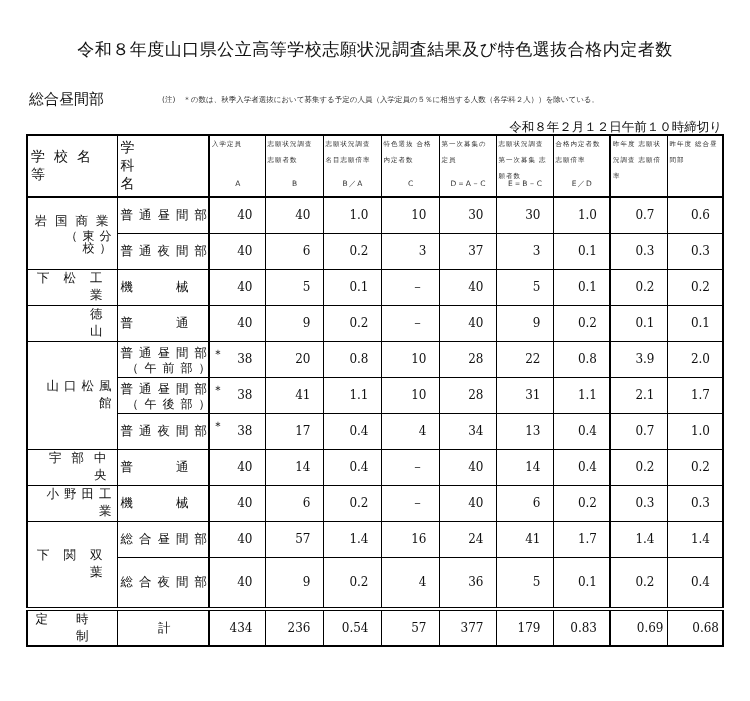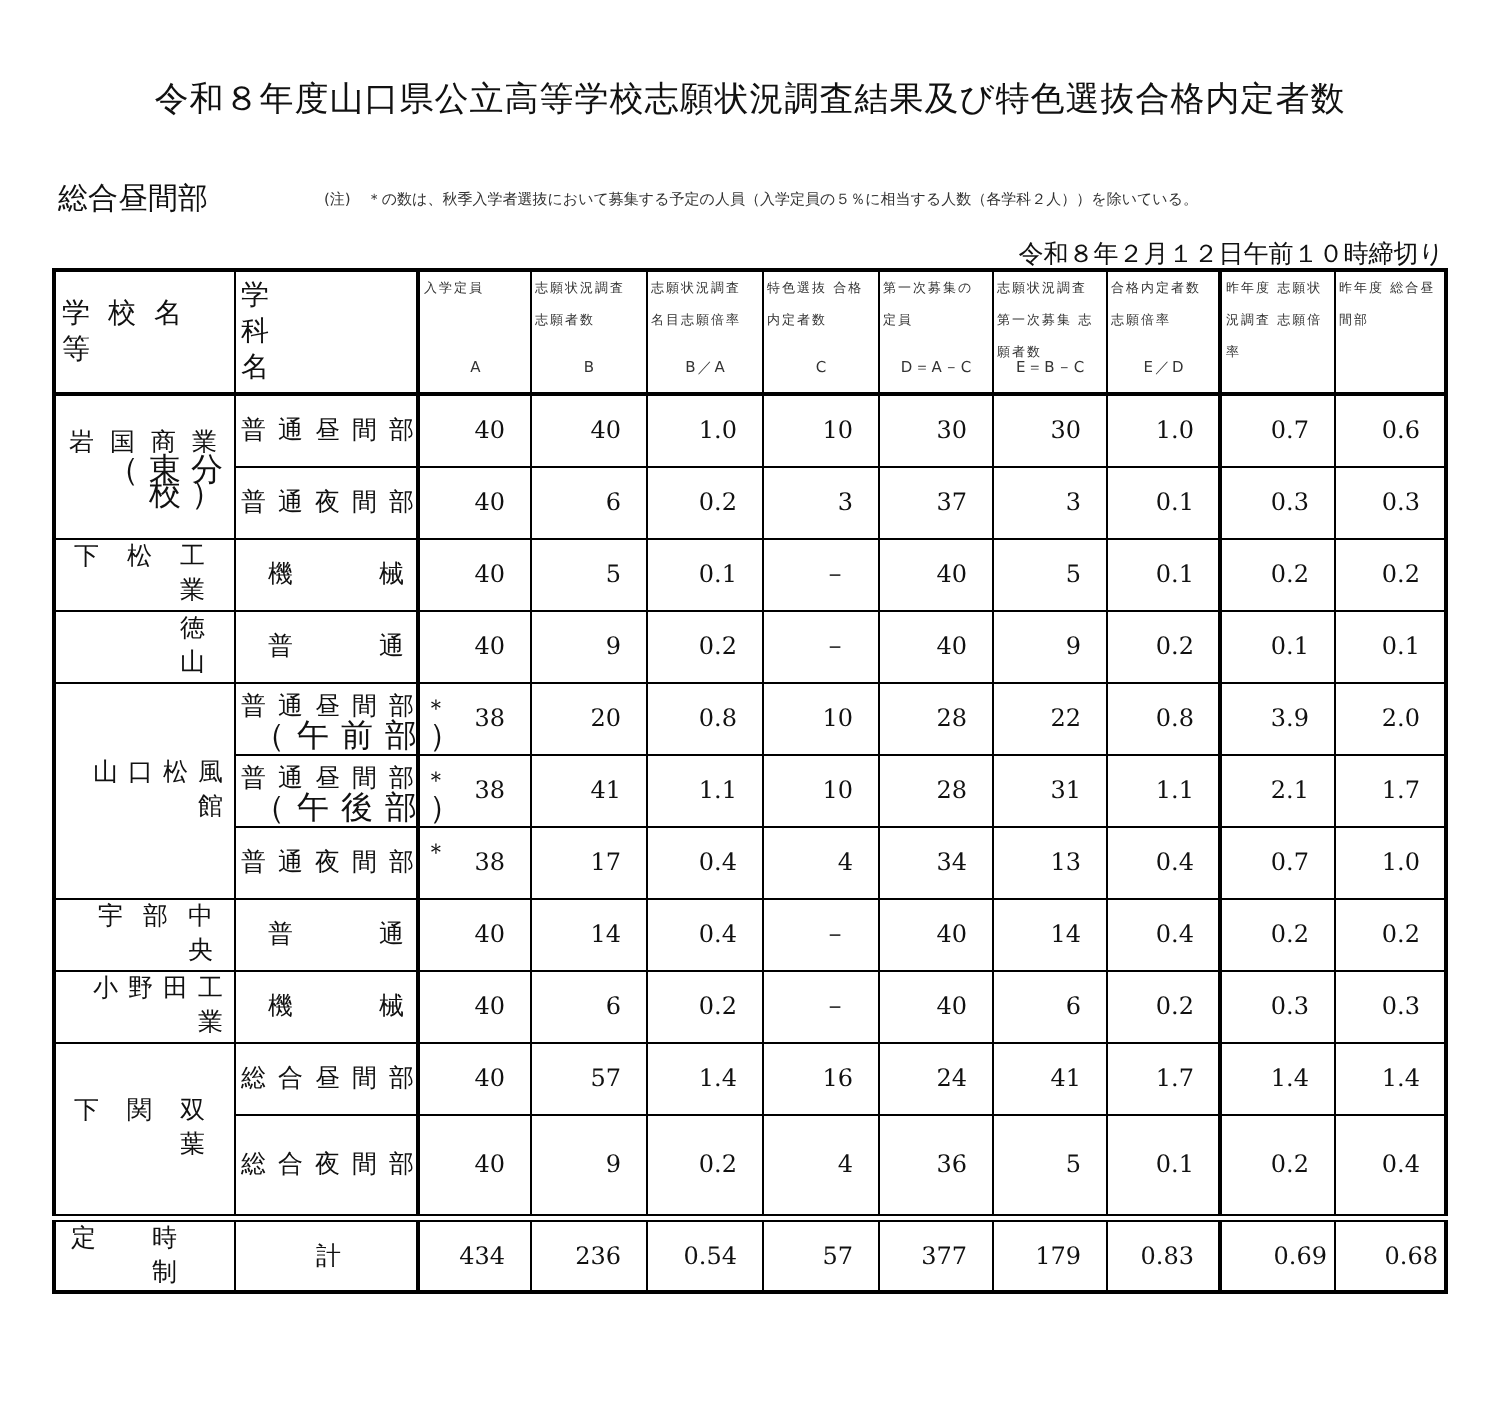--- a/index.html
+++ b/index.html
@@ -11,22 +11,22 @@
   .deadline { position: absolute; right: 28px; top: 119px; font-size: 12.5px; font-family: "DejaVu Sans", sans-serif; }
   table { position: absolute; left: 26px; top: 134px; border-collapse: collapse; table-layout: fixed; width: 696px; }
   td, th { border: 1px solid #000; padding: 0; font-weight: normal; }
   th { vertical-align: top; }
   .hdr-small { font-size: 6.5px; line-height: 16px; text-align: left; padding-left: 2px; color: #333; font-family: "DejaVu Sans", sans-serif; letter-spacing: 1px; }
   .hdr-small .letter { display:block; text-align:center; margin-top: 2px; font-size: 7.5px;}
   .big-hdr { font-size: 14px; vertical-align: middle; font-family: "DejaVu Sans", sans-serif; letter-spacing: 9px; text-align: left; padding-left: 3px;}
   .num { text-align: right; padding-right: 12px; font-size: 12px; vertical-align: middle; }
   .dash { text-align: left; padding-left: 30px; }
   .school { font-size: 12.5px; font-family: Liberation Serif, serif; letter-spacing: 10px; padding-left: 3px; vertical-align: middle; text-align: right; }
-  .dept { font-size: 12.5px; font-family: "DejaVu Sans", sans-serif; letter-spacing: 6px; padding-left: 3px; vertical-align: middle; white-space: nowrap; text-align: right; }
-  .sub { display:block; font-size: 16px; letter-spacing: 6px; padding-left: 6px; line-height: 12px;}
+  .dept { font-size: 12.5px; font-family: "DejaVu Sans", sans-serif; letter-spacing: 6px; padding-left: 3px; vertical-align: middle; white-space: nowrap; }
+  .sub { display:block; font-size: 12px; letter-spacing: 6px; padding-left: 6px; line-height: 12px;}
   .star { position: relative; }
   .star .ast { position: absolute; left: 2px; top: 4px; font-size: 12px; }
   .thick-l { border-left: 2.5px solid #000; }
   .thick-r { border-right: 2.5px solid #000; }
   .thick-t { border-top: 2.5px solid #000; }
   .dbl-t { border-top: 4px double #000; }
   .thick-b { border-bottom: 2.5px solid #000; }
 </style>
 </head>
 <body>

